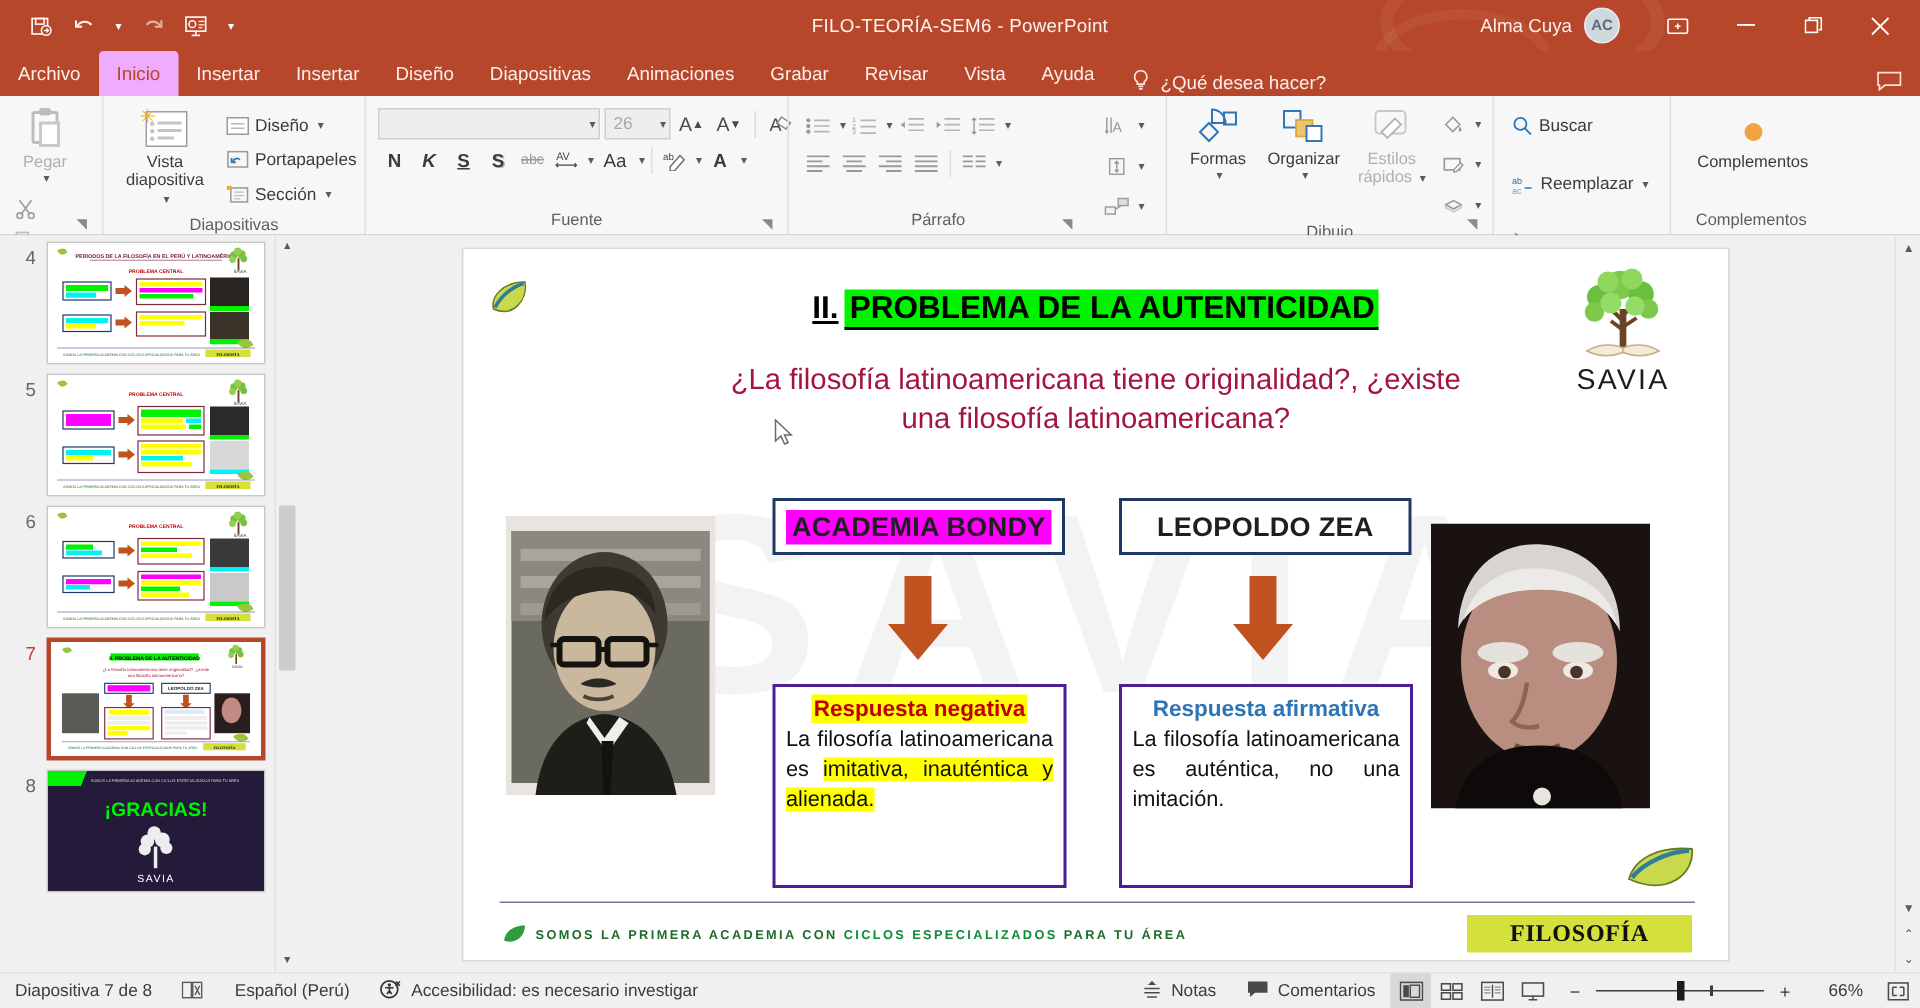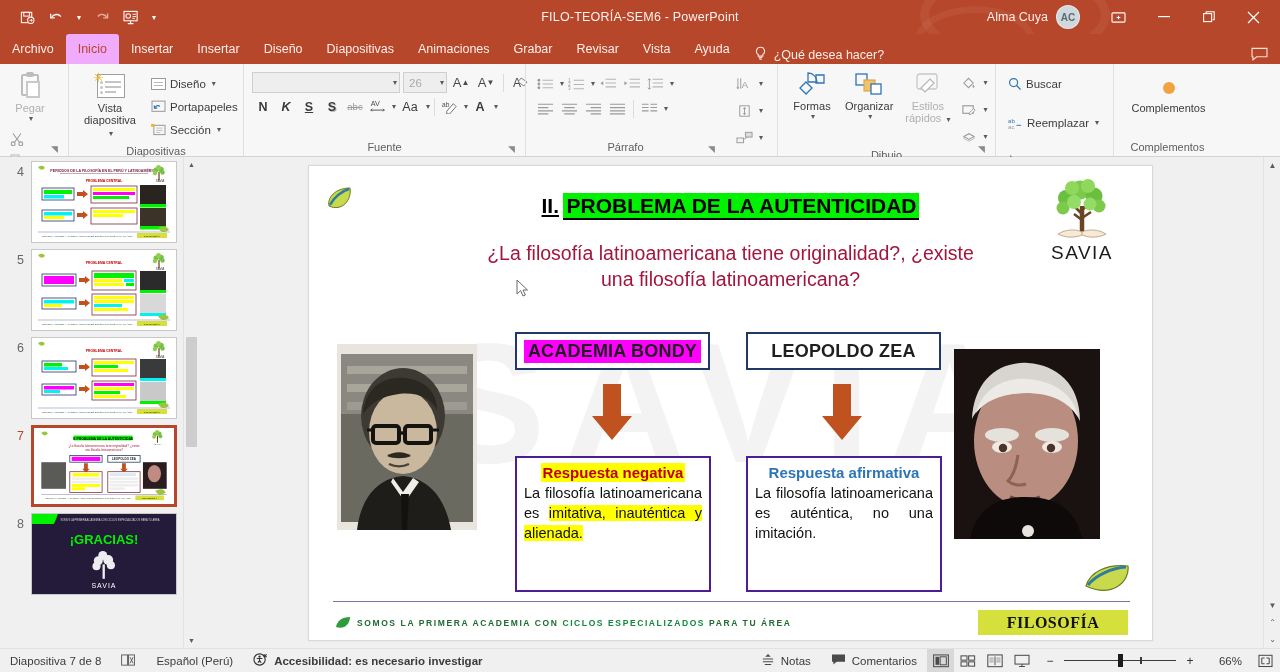--- a/index.html
+++ b/index.html
@@ -197,21 +197,21 @@
   .filobadge { position:absolute; right:24px; bottom:5px; width:150px; height:25px; background:#d6e03c;
      display:flex; align-items:center; justify-content:center; }
   .filobadge span { font-family:"Liberation Serif", serif; font-weight:700; font-size:16px; color:#111; letter-spacing:.5px;}
 
   .cursor-arrow { position:absolute; left:207px; top:113px; width:14px; height:19px; }
 
   
   .statusbar { position:absolute; left:0; right:0; bottom:0; height:24px; background:#f0f0f0;
      border-top:1px solid #e1e1e1; display:flex; align-items:center; font-size:11.5px; color:#3b3b3b; }
   .sb-item { display:flex; align-items:center; gap:6px; padding:0 10px; height:24px; cursor:pointer; }
-  .sb-item.strong { font-weight:700; }
+  .sb-item.strong { font-weight:400; }
   .sb-right { margin-left:auto; display:flex; align-items:center; }
   .viewbtn { width:27px; height:24px; display:flex; align-items:center; justify-content:center; cursor:pointer; color:#4a4a4a;}
   .viewbtn.on { background:#d8d8d8; }
   .zoomwrap { display:flex; align-items:center; gap:7px; padding:0 8px; }
   .zminus,.zplus { width:14px; text-align:center; cursor:pointer; color:#333; font-size:12px;}
   .ztrack { width:112px; height:1.5px; background:#3b3b3b; position:relative; cursor:pointer; }
   .zthumb { position:absolute; left:54px; top:-6px; width:5px; height:13px; background:#1c1c1c; }
   .ztick { position:absolute; left:76px; top:-3px; width:1.5px; height:7px; background:#3b3b3b; }
   .zpct { width:38px; text-align:right; font-size:11.5px; }
   .fitbtn { width:30px; height:24px; display:flex; align-items:center; justify-content:center; cursor:pointer;}

